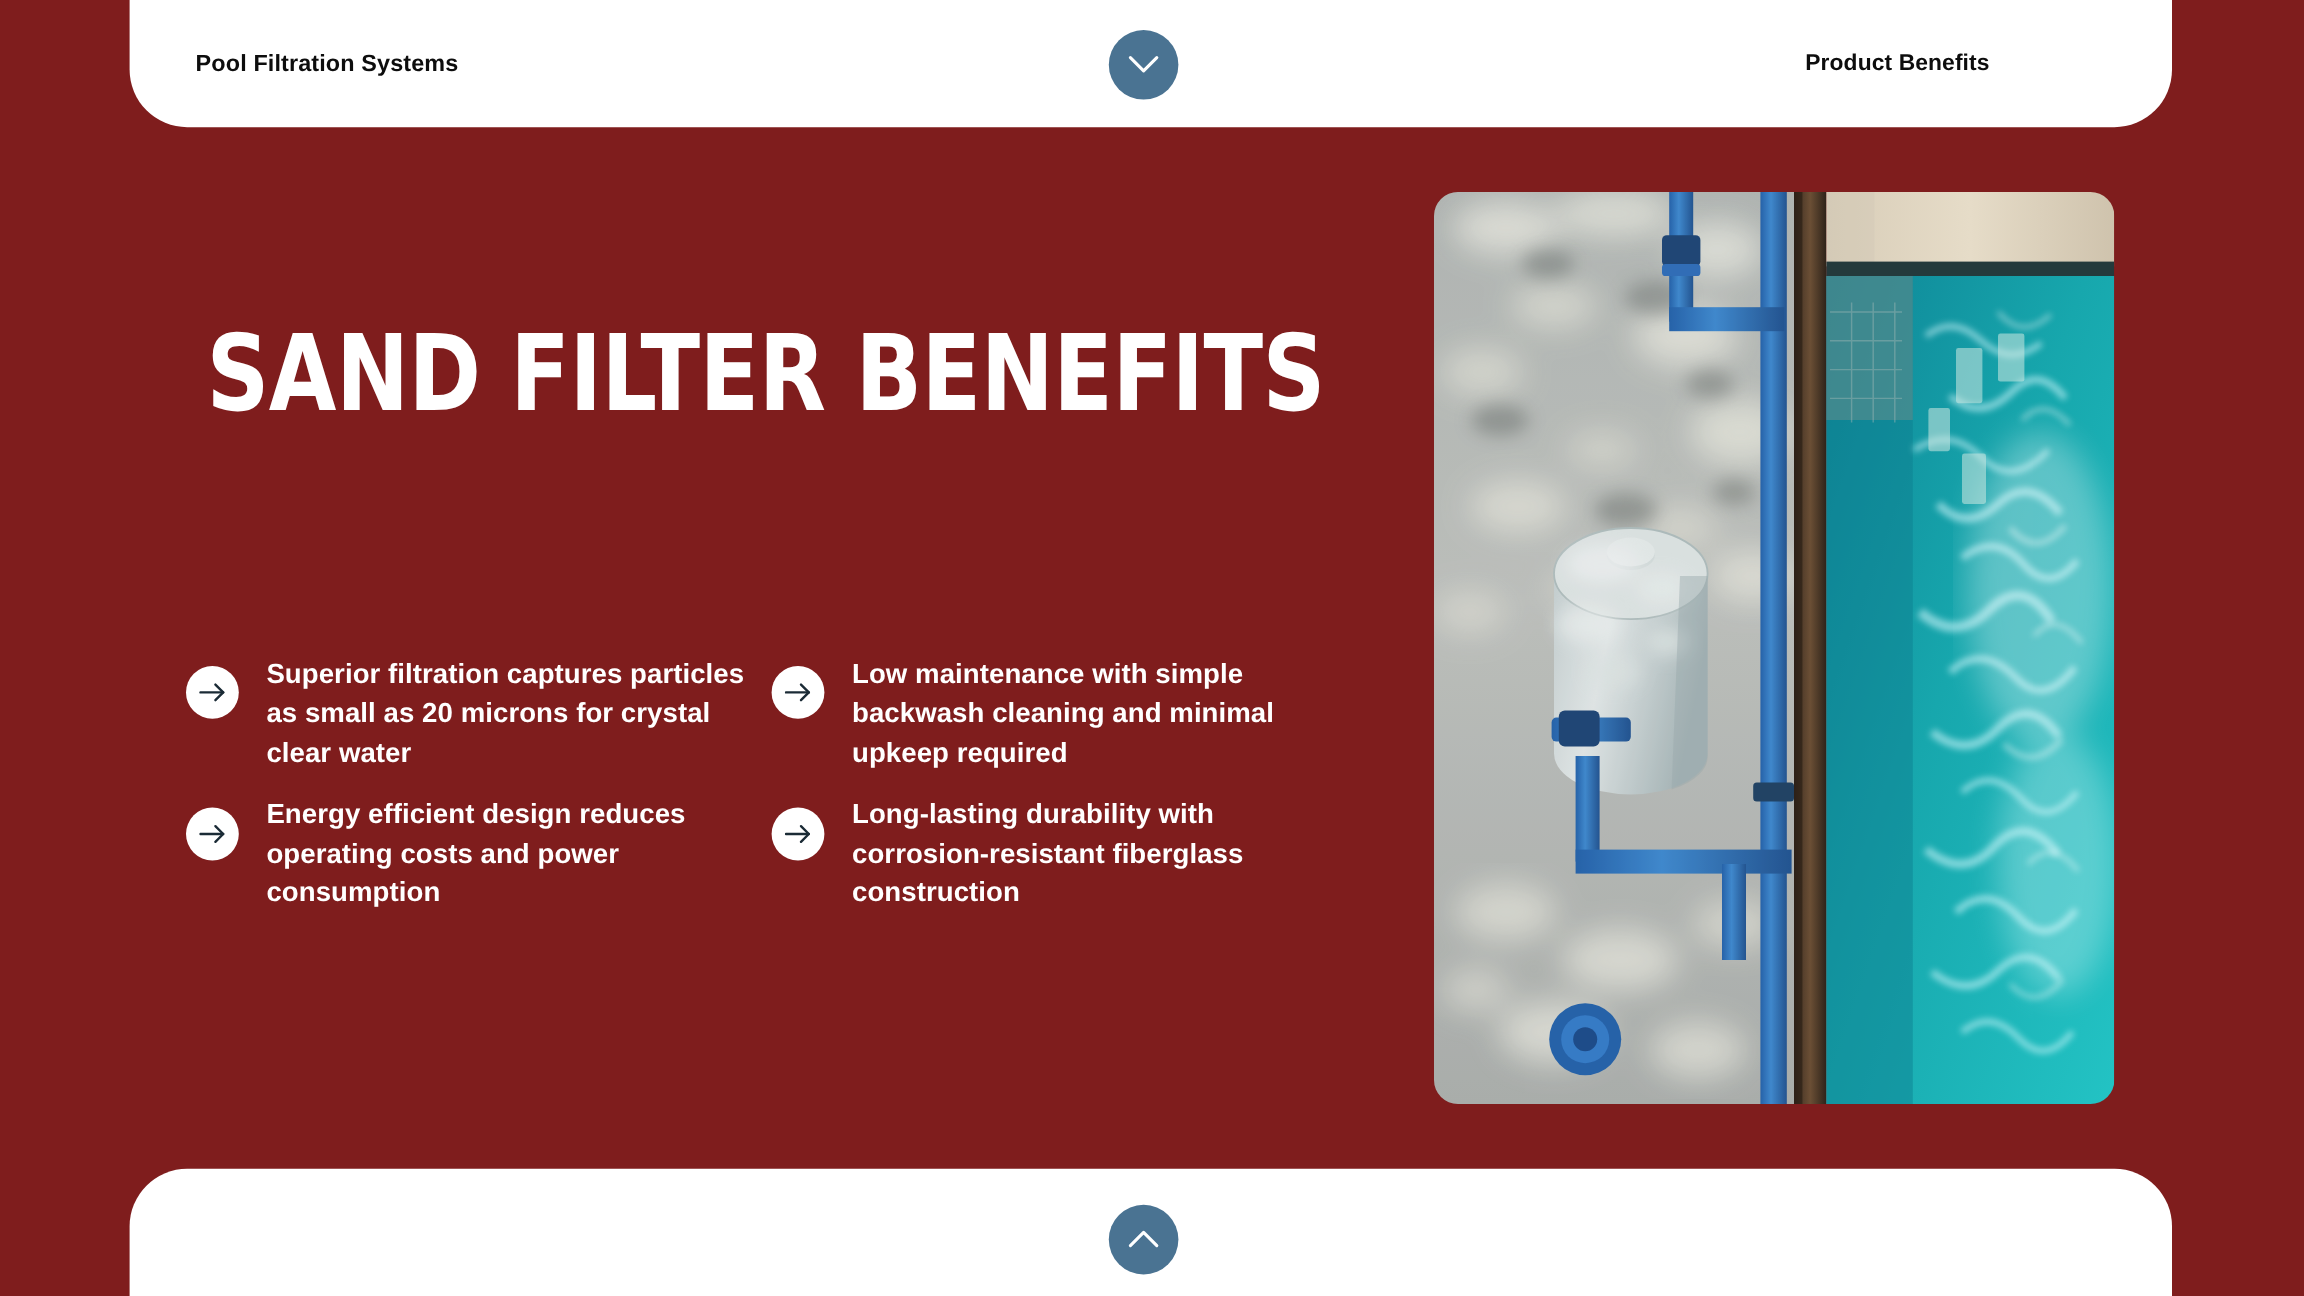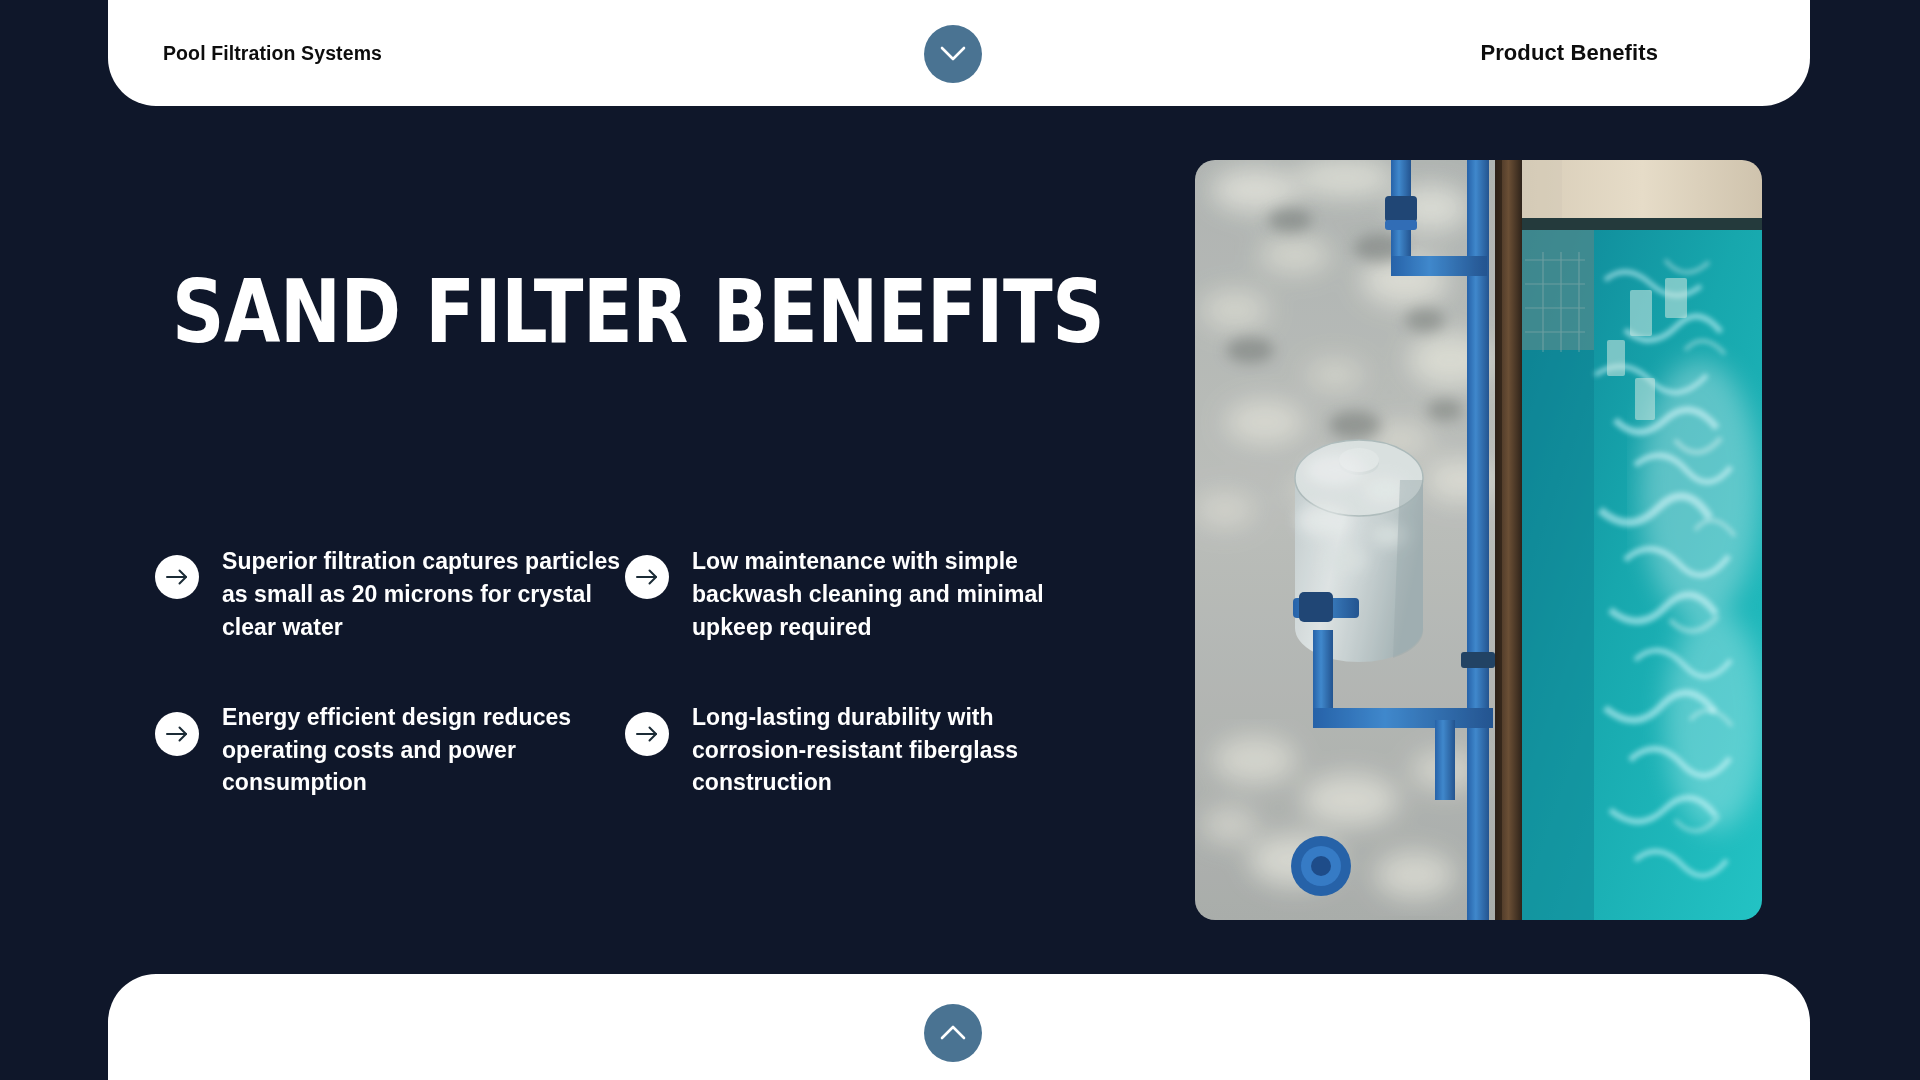--- a/index.html
+++ b/index.html
@@ -2,41 +2,41 @@
 <html><head>
 <meta charset="utf-8">
 <style>
   * { margin:0; padding:0; box-sizing:border-box; }
   html, body {
     width:1920px; height:1080px;
     overflow:hidden;
     background:#1f3d57;
     font-family:"Liberation Sans", sans-serif;
   }
-  .stage { position:relative; width:1920px; height:1080px; background:#0f172a; }
+  .stage { position:relative; width:1920px; height:1080px; background:#7f1d1d; }
 
   
   .panel-top{
     position:absolute; left:108px; top:-60px;
     width:1702px; height:166px;
     background:#ffffff;
     border-radius:48px;
     z-index:3;
   }
   .panel-top-inner{
     position:absolute; left:0; top:60px; right:0; bottom:0;
     display:flex; align-items:center; justify-content:space-between;
     padding:0 55px;
   }
   .brand-label{
     font-size:19.5px; font-weight:700; color:#0d0d0d;
     letter-spacing:0.1px; white-space:nowrap;
   }
   .nav-label{
-    font-size:22px; font-weight:700; color:#0d0d0d;
+    font-size:19px; font-weight:700; color:#0d0d0d;
     letter-spacing:0.1px; white-space:nowrap; margin-right:97px;text-align:right;
   }
 
   
   .round-btn{
     position:absolute;
     width:58px; height:58px; border-radius:50%;
     background:#4a7392;
     display:flex; align-items:center; justify-content:center;
     z-index:6; border:none; cursor:pointer;
@@ -56,20 +56,21 @@
     white-space:nowrap;
   }
 
   .bullets{
     position:absolute; left:155px; top:545px;
     width:920px;
     display:grid;
     grid-template-columns:470px 450px;
     grid-auto-rows:auto;
     row-gap:57px;
+    gap:18px;
   }
   .bullet{ display:flex; align-items:flex-start; gap:23px; }
   .bullet-icon{
     flex:0 0 auto;
     width:44px; height:44px; border-radius:50%;
     background:#ffffff;
     display:flex; align-items:center; justify-content:center;
     margin-top:10px;
   }
   .bullet-icon svg{ display:block; }

